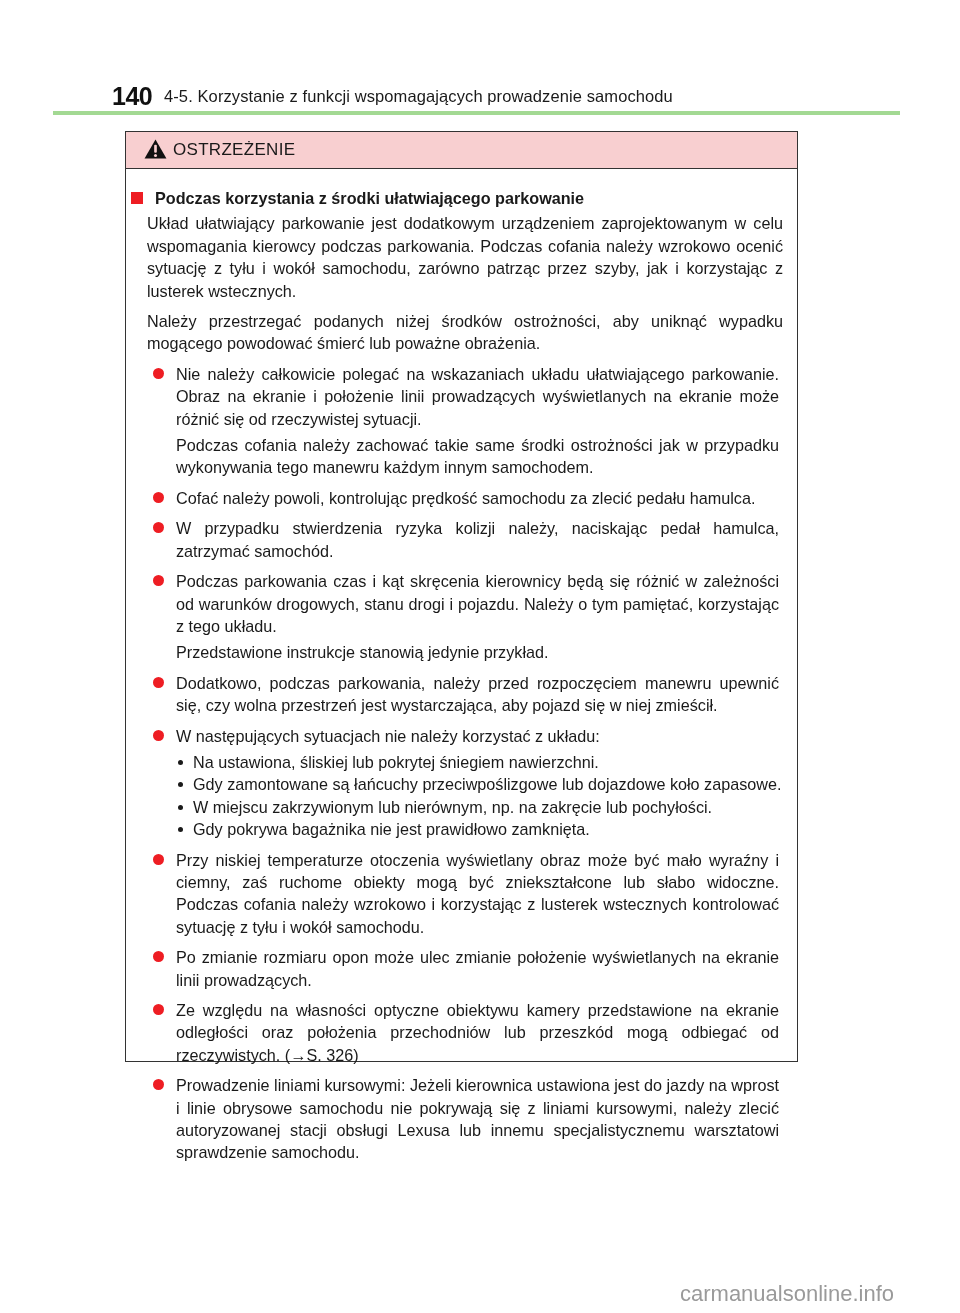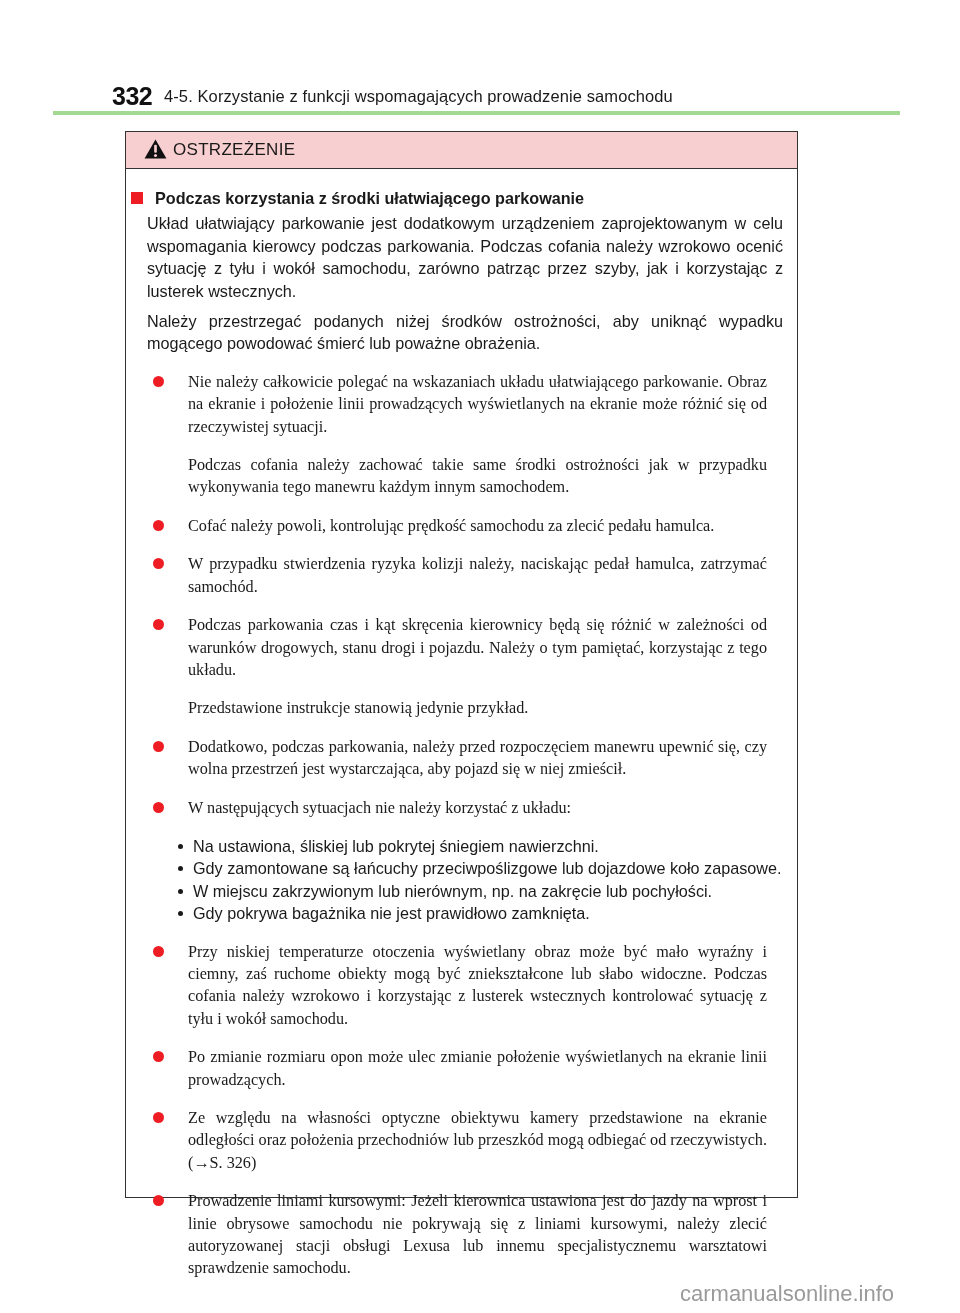--- a/index.html
+++ b/index.html
@@ -40,21 +40,21 @@
       top: 111px;
       width: 847px;
       height: 4px;
       background: #a3d993;
     }
     .warning-box {
       position: absolute;
       left: 125px;
       top: 131px;
       width: 673px;
-      height: 1067px;
+      height: 931px;
       border: 1.5px solid #333;
       box-sizing: border-box;
       background: #fff;
     }
     .warning-header {
       height: 37px;
       background: #f8cfd0;
       border-bottom: 1.5px solid #333;
       display: flex;
       align-items: center;
@@ -108,23 +108,22 @@
     .bullet .dot {
       position: absolute;
       left: 27px;
       top: 5px;
       width: 11px;
       height: 11px;
       border-radius: 50%;
       background: #ee1d23;
     }
     .bullet p {
-      margin: 16px;
-      text-align: justify;
-      font-family: Liberation Serif, serif;
+      margin: 4px;
+      text-align: justify;
     }
     .sub-list {
       margin: 4px 0 0 0;
       padding: 0;
       list-style: none;
     }
     .sub-item {
       position: relative;
       padding-left: 21px;
       text-align: justify;
@@ -144,21 +143,21 @@
       top: 1281px;
       font-family: "Liberation Sans", sans-serif;
       font-size: 22px;
       color: #9a9a9a;
       text-align: right;
     }
   </style>
 </head>
 <body>
 
-<div class="page-number">332</div>
+<div class="page-number">140</div>
 <div class="running-title">4-5. Korzystanie z funkcji wspomagających prowadzenie samochodu</div>
 <div class="header-rule"></div>
 
 <div class="warning-box">
   <div class="warning-header">
     <svg viewBox="0 0 24 21">
       <polygon points="12,0.5 23.5,20.5 0.5,20.5" fill="#111"></polygon>
       <rect x="10.6" y="6" width="2.8" height="8.5" rx="1.2" fill="#f8cfd0"></rect>
       <circle cx="12" cy="17.3" r="1.6" fill="#f8cfd0"></circle>
     </svg>

